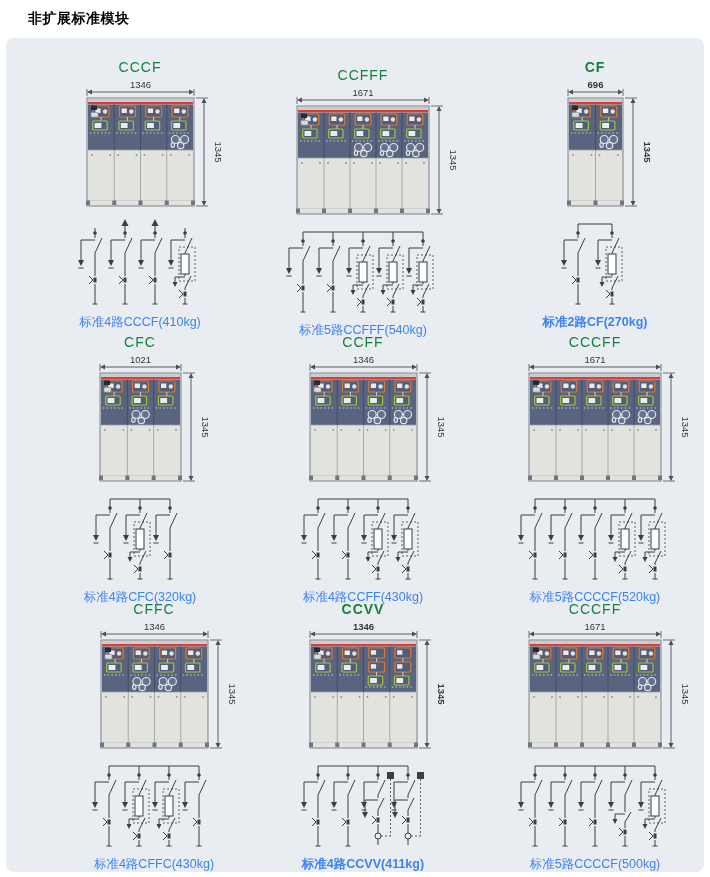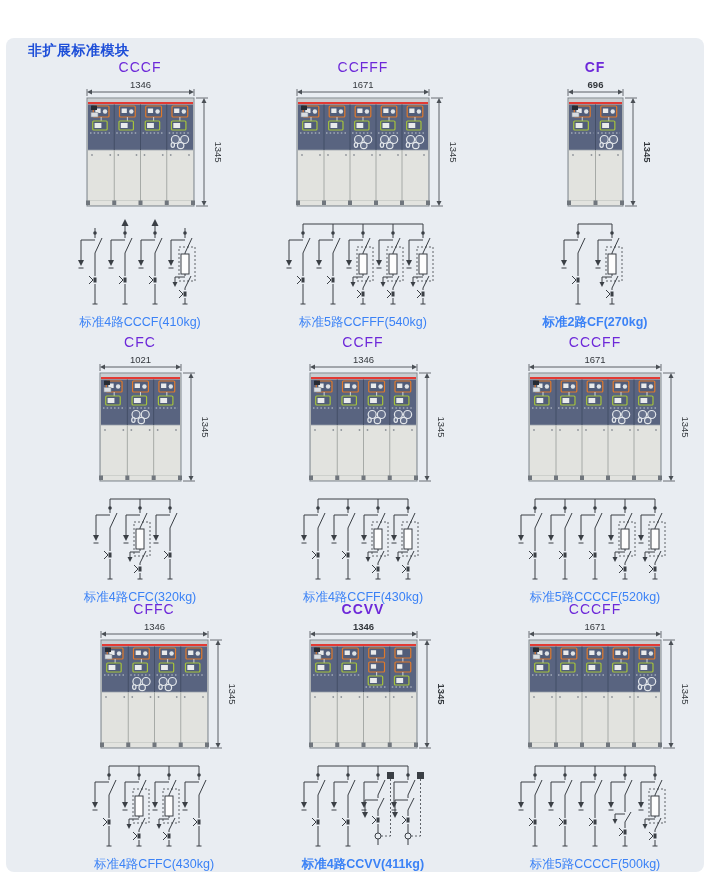--- a/index.html
+++ b/index.html
@@ -7,25 +7,25 @@
     width:710px;height:877px;position:relative;overflow:hidden;
     background:#ffffff;
     font-family:"Liberation Sans","DejaVu Sans",sans-serif;
   }
   .panel{
     position:absolute;left:6px;top:38px;width:698px;height:834px;
     background:#e9edf2;border-radius:8px;
   }
   .page-title{
     position:absolute;left:28px;top:10px;
-    font-size:14px;font-weight:bold;color:#1d4ed8;letter-spacing:.5px;margin-top:32px;
+    font-size:14px;font-weight:bold;color:#000000;letter-spacing:.5px;
   }
   .cell{position:absolute;display:flex;flex-direction:column;align-items:center}
   .m-title{
-    font-size:14px;color:#6d28d9;letter-spacing:1px;height:18px;line-height:18px;
+    font-size:14px;color:#15803d;letter-spacing:1px;height:18px;line-height:18px;
     margin-bottom:2px;
   }
   .m-caption{font-size:12.5px;color:#3b82f6;margin-top:2px;white-space:nowrap}
   .circ{margin-top:4px}
   svg{display:block}
 </style>
 </head>
 <body>
 
 <div class="panel"></div>
@@ -183,21 +183,21 @@
           <polygon points="145.5,64 150.5,64 148,69" fill="#3a3f45"></polygon>
           <line x1="158" y1="70" x2="158" y2="72" stroke="#3a3f45" stroke-width="1"></line>
           <polyline points="152,72 156,76 152,80" fill="none" stroke="#3a3f45" stroke-width="1"></polyline>
           <rect x="156.5" y="73.5" width="3" height="5" fill="#3a3f45"></rect>
           <line x1="158" y1="80" x2="158" y2="86" stroke="#3a3f45" stroke-width="1"></line>
           <line x1="155.5" y1="86" x2="160.5" y2="86" stroke="#3a3f45" stroke-width="1"></line>
         </g>
       </svg>
       <div class="m-caption">标准4路CCCF(410kg)</div>
     </div>
-    <div class="cell" style="left: 250px; top: 58px; width: 226px;">
+    <div class="cell" style="left: 250px; top: 66px; width: 226px;">
       <div class="m-title">CCFFF</div>
       <svg width="192" height="136">
         <g stroke="#4a4f55">
           <line x1="30" y1="18" x2="30" y2="11" stroke="#4a4f55" stroke-width="0.8"></line>
           <line x1="162" y1="18" x2="162" y2="11" stroke="#4a4f55" stroke-width="0.8"></line>
           <line x1="34" y1="14" x2="158" y2="14" stroke="#4a4f55" stroke-width="0.9"></line>
           <polygon points="30,14 35,11.5 35,16.5" fill="#4a4f55" stroke="none"></polygon>
           <polygon points="162,14 157,11.5 157,16.5" fill="#4a4f55" stroke="none"></polygon>
         </g>
         <text x="96" y="10" text-anchor="middle" font-size="9.5" fill="#33373c">1671</text>

